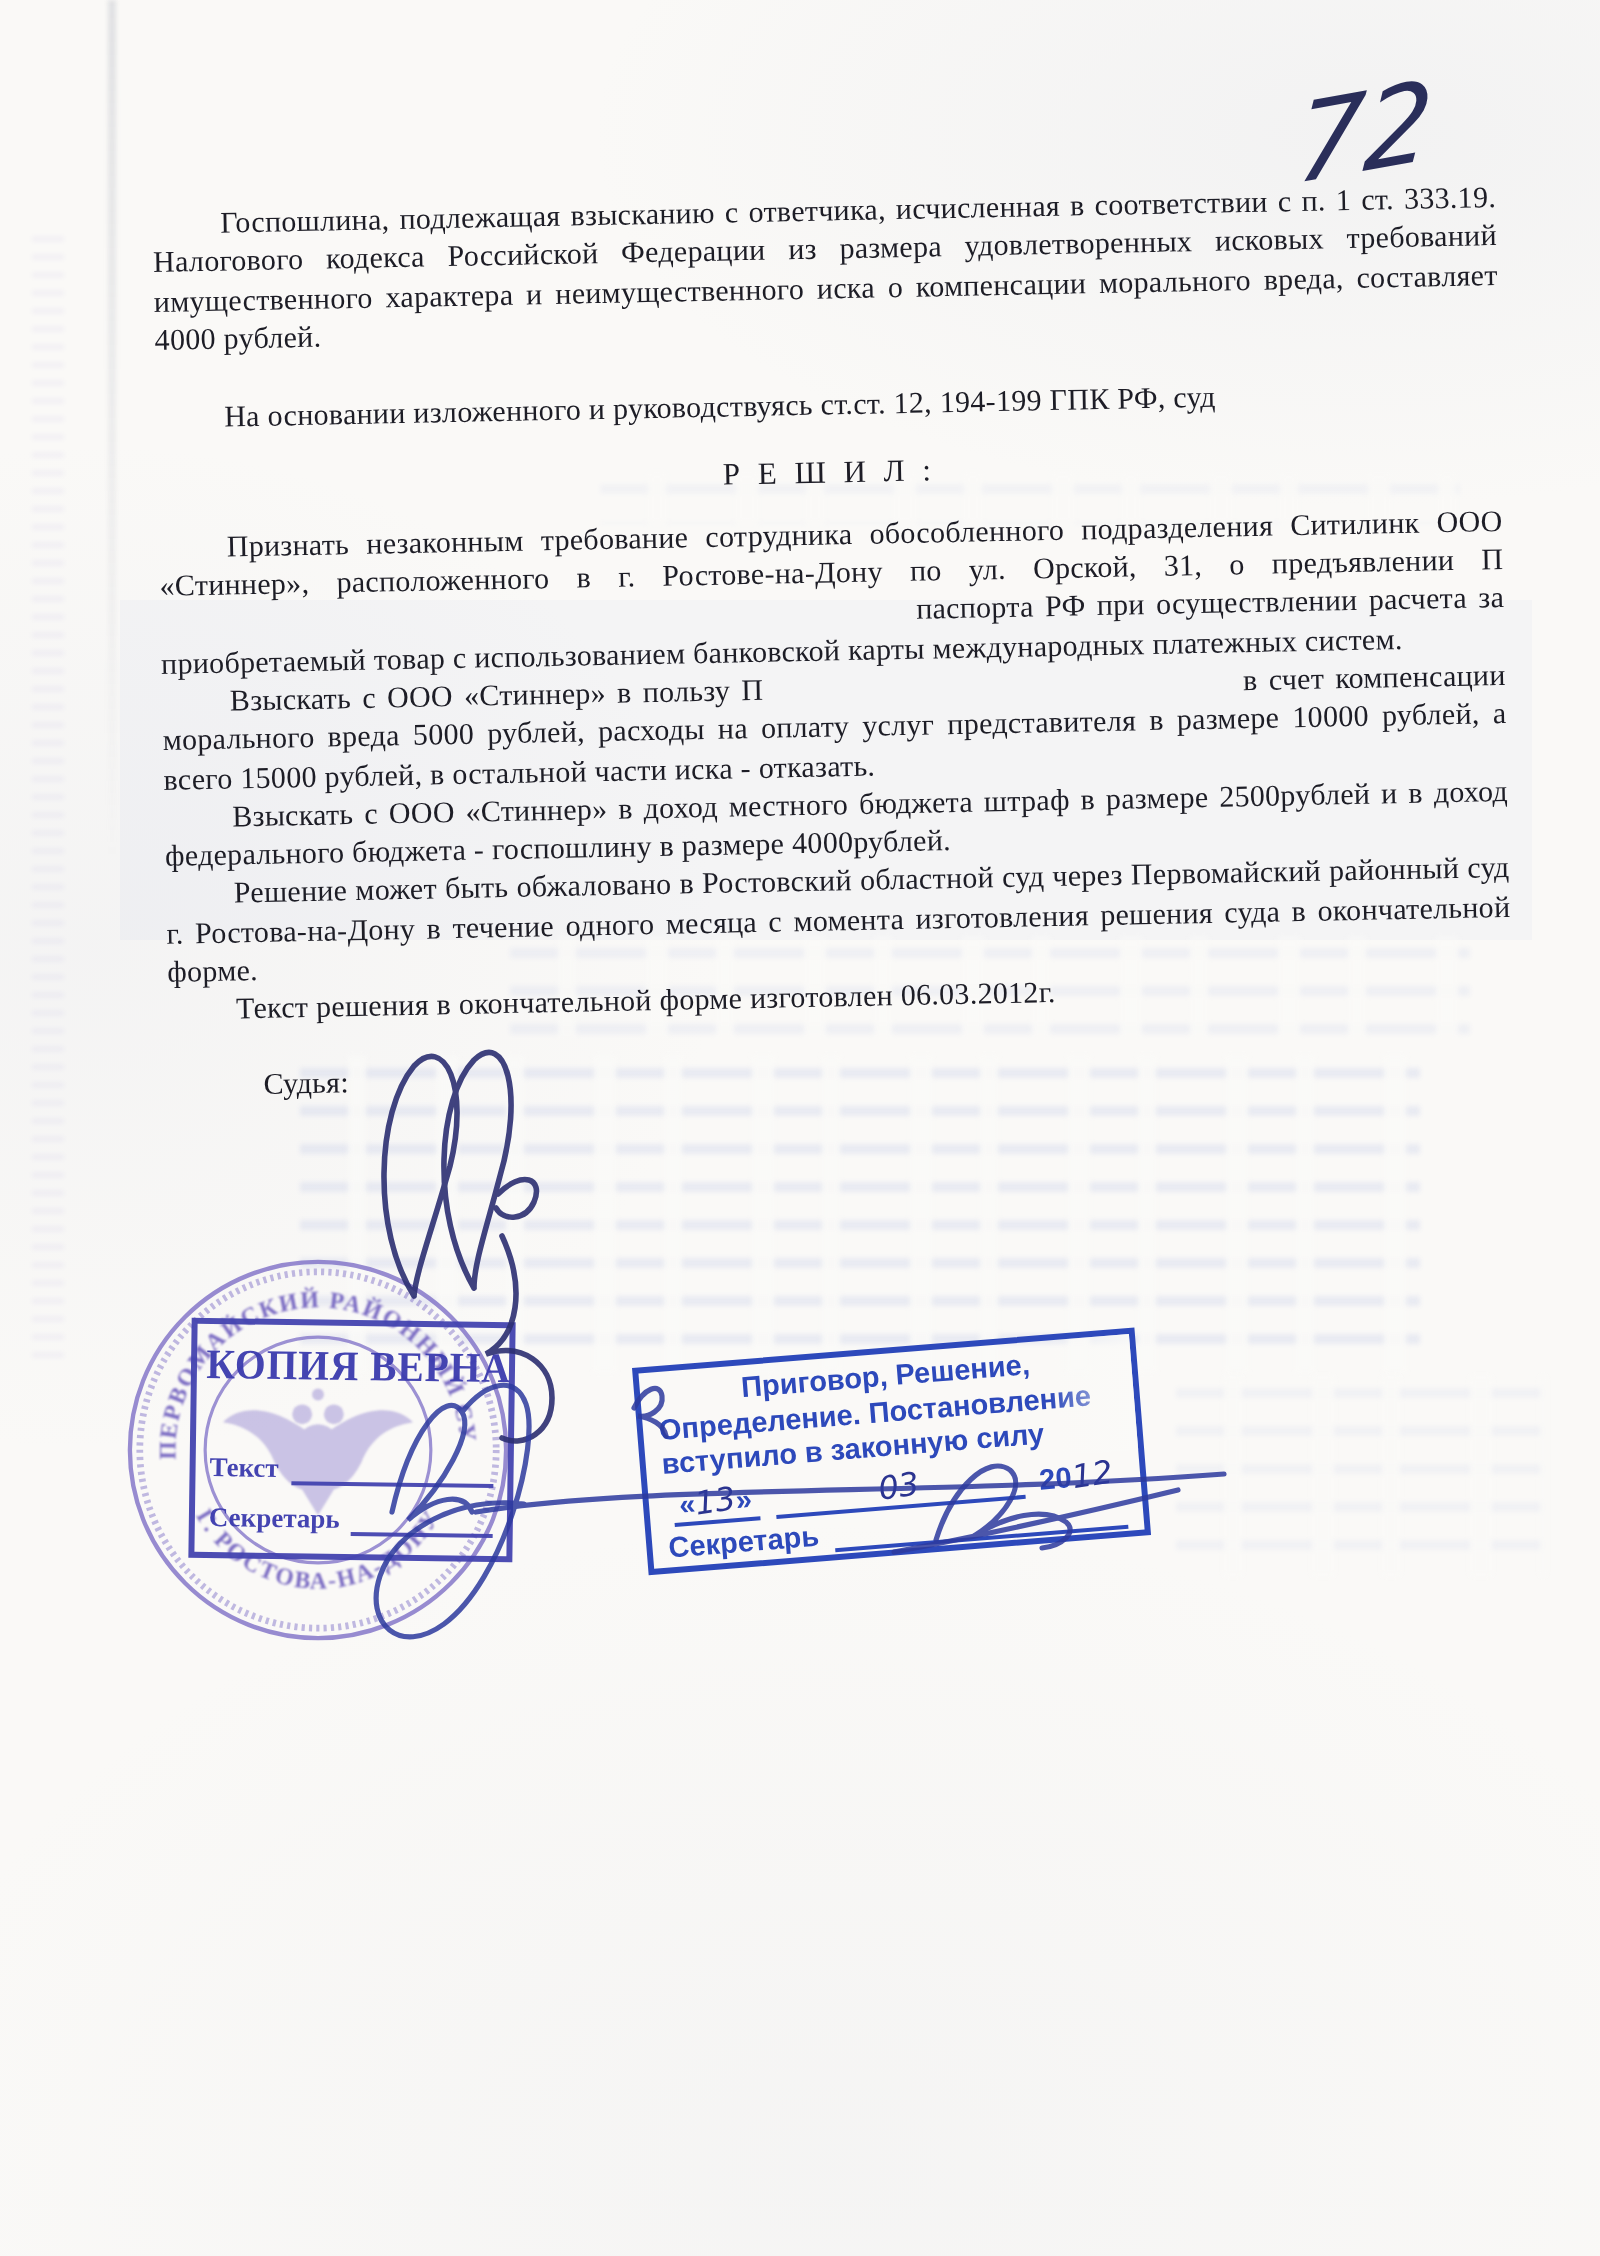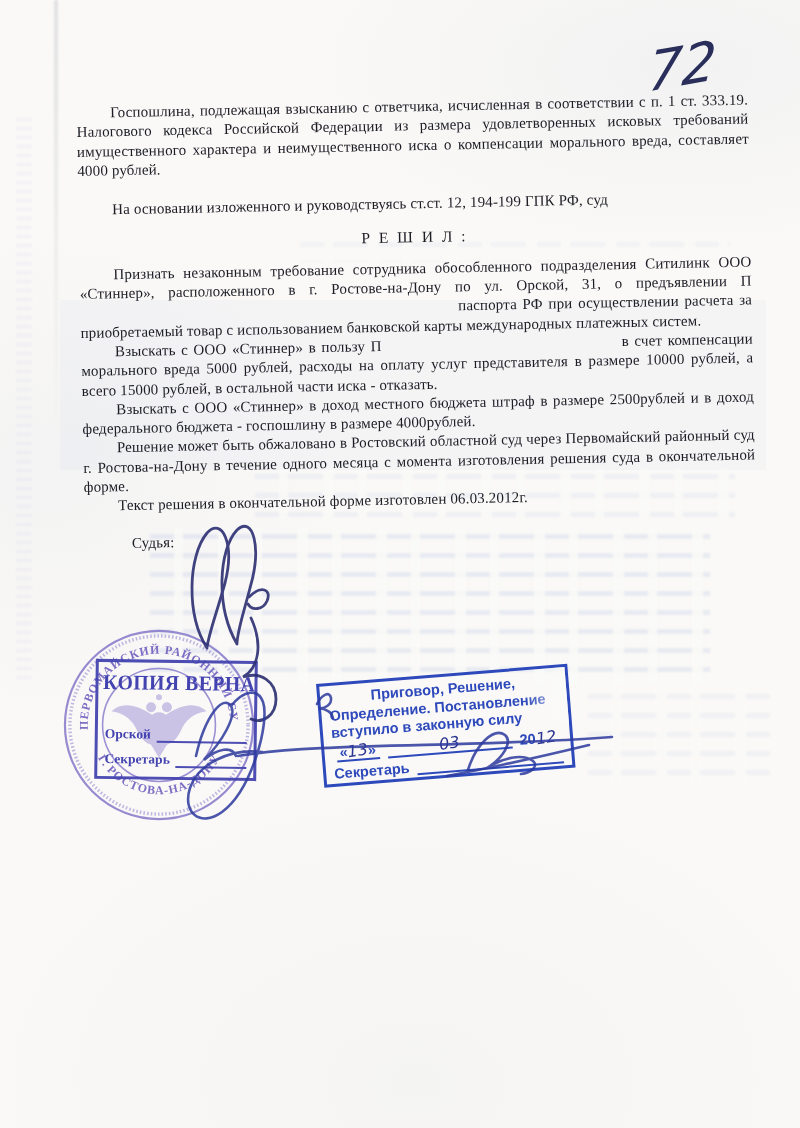--- a/index.html
+++ b/index.html
@@ -129,21 +129,21 @@
         <circle cx="108" cy="82" r="5"></circle>
       <circle cx="100" cy="72" r="3"></circle>
       <path d="M92,120 L100,133 L108,120 Z"></path>
     </g>
   </svg>
 
   <div class="copy-stamp">
     <div class="cv-title">КОПИЯ ВЕРНА</div>
     <div class="cv-spacer"></div>
     <div class="cv-row">
-      <span>Орской</span>
+      <span>Текст</span>
       <span class="cv-line"></span>
     </div>
     <div class="cv-row">
       <span>Секретарь</span>
       <span class="cv-line"></span>
     </div>
   </div>
 
   <div class="force-stamp">
     <div class="fs-l fs-c">Приговор, Решение,</div>

